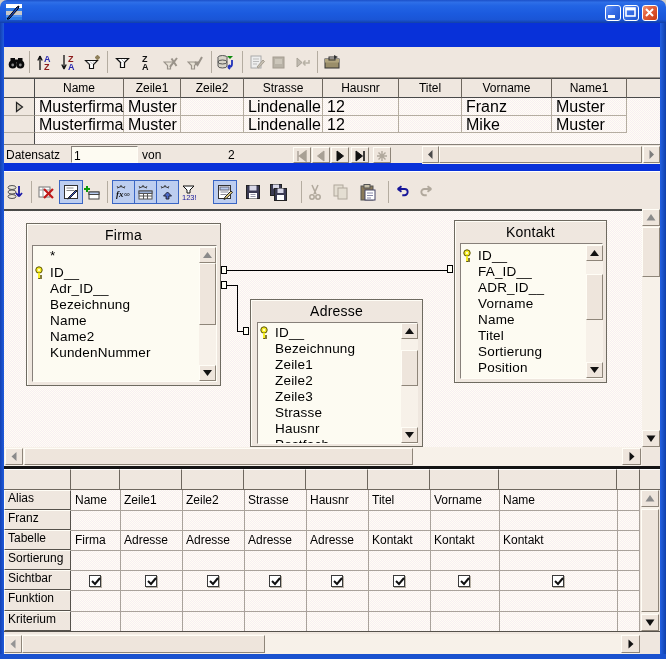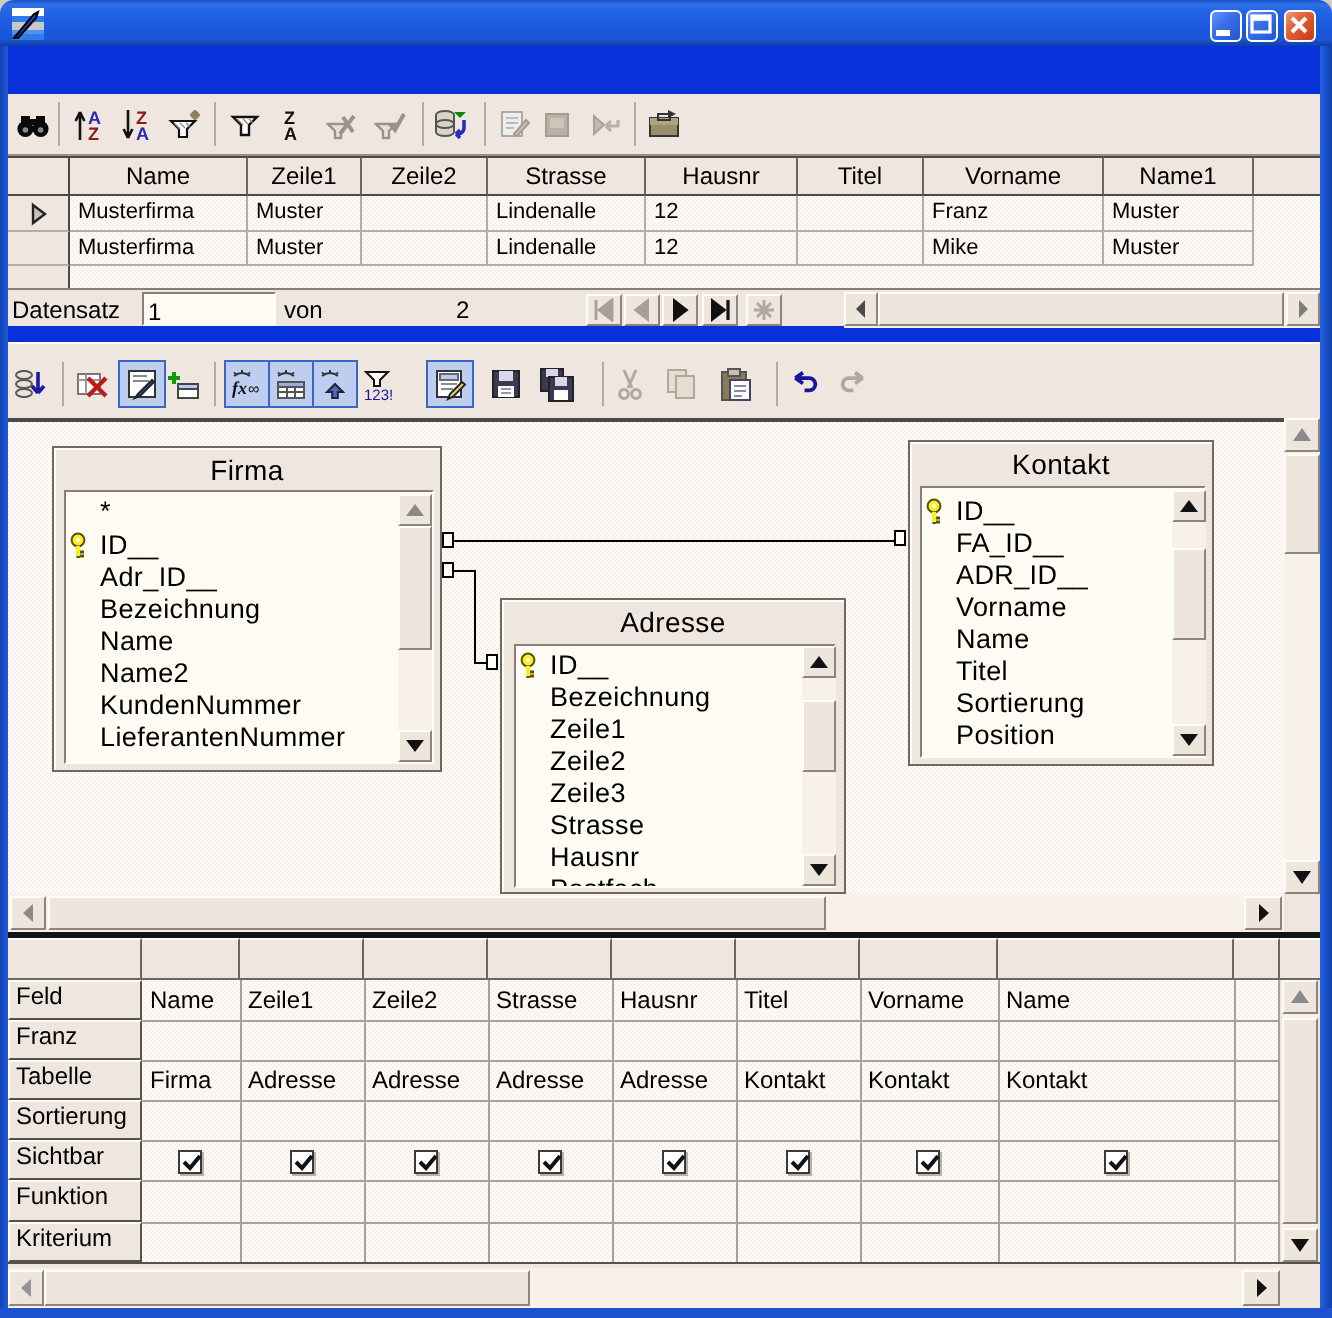--- a/index.html
+++ b/index.html
@@ -25,21 +25,21 @@
 .mi u{text-decoration:underline;text-underline-offset:1px;}
 
 #toolbar1{position:absolute;left:4px;top:47px;width:656px;height:31px;background:#EFE7DF;border-bottom:1px solid #9a9288;}
 #toolbar2{position:absolute;left:4px;top:171px;width:656px;height:38px;background:#EFE7DF;border-top:1px solid #fff;}
 .tsep{position:absolute;top:4px;width:1px;height:22px;background:#b4aca0;}
 .ticon{position:absolute;top:7px;width:17px;height:17px;}
 .pressed{position:absolute;border:1px solid #3a66c4;background:#bdcef0;}
 
 #datasheet{position:absolute;left:4px;top:78px;width:656px;height:74px;}
 .dhead{position:absolute;top:0;height:20px;background:#EFE7DF;border-top:1px solid #494949;border-bottom:1px solid #494949;border-right:1px solid #6e675e;color:#000;font-size:12px;text-align:center;line-height:19px;}
-.dcell{position:absolute;height:18px;font-size:11px;line-height:17px;padding-left:4px;color:#000;border-right:1px solid #b5ada1;border-bottom:1px solid #b5ada1;}
+.dcell{position:absolute;height:18px;font-size:16px;line-height:17px;padding-left:4px;color:#000;border-right:1px solid #b5ada1;border-bottom:1px solid #b5ada1;}
 .dsel{position:absolute;left:0;width:31px;background:#EFE7DF;border-right:1px solid #494949;border-bottom:1px solid #b5ada1;}
 
 #nav{position:absolute;left:4px;top:144px;width:656px;height:19px;background:#EFE7DF;border-top:1px solid #868078;}
 .nbtn{position:absolute;top:2px;width:18px;height:16px;border:1px solid;border-color:#FFFDF6 #8E8579 #8E8579 #FFFDF6;background:#EEE5DC;text-align:center;}
 
 #canvas{position:absolute;left:4px;top:210px;width:638px;height:237px;border-top:1px solid #4a4a48;}
 .tbox{position:absolute;border:1px solid #6e6a60;background:#EFE7DF;box-shadow:inset 1px 1px 0 #fffdf6;}
 .tbox .bt{position:absolute;left:0;top:3px;width:100%;text-align:center;font-size:14px;letter-spacing:0.2px;color:#000;}
 .tlist{position:absolute;border:1px solid;border-color:#87807a #fffdf6 #fffdf6 #87807a;background:#FDFBF2;overflow:hidden;}
 .trow{position:absolute;left:17px;font-size:13.5px;letter-spacing:0.2px;color:#000;height:16px;line-height:16px;white-space:nowrap;}
@@ -337,21 +337,20 @@
  <div class="tbox" style="left:22px;top:12px;width:195px;height:163px">
   <div class="bt">Firma</div>
   <div class="tlist" style="left:5px;top:21px;width:185px;height:137px">
    <div class="trow" style="top:2px">*</div>
    <div class="trow" style="top:19px">ID__</div>
    <div class="trow" style="top:35px">Adr_ID__</div>
    <div class="trow" style="top:51px">Bezeichnung</div>
    <div class="trow" style="top:67px">Name</div>
    <div class="trow" style="top:83px">Name2</div>
    <div class="trow" style="top:99px">KundenNummer</div>
-   <div class="trow" style="top:115px">LieferantenNummer</div>
    <svg class="abs" style="left:1px;top:20px" width="12" height="14">
             <g>
               <circle cx="5" cy="4" r="3.2" fill="#f8ef28" stroke="#5a5200"></circle>
               <circle cx="5" cy="4" r="1" fill="#fff"></circle>
               <path d="M5 7 V13 M5 10 h3 M5 12 h3" stroke="#5a5200" stroke-width="1.6"></path>
               <path d="M4 7 V12 h2 V7" fill="#f8ef28"></path>
             </g>
           </svg>
   </div>
   <div class="vsb" style="left:172px;top:23px;width:17px;height:134px">
@@ -450,21 +449,21 @@
  <div class="ghead" style="left:67px;width:49px"></div>
  <div class="ghead" style="left:116px;width:62px"></div>
  <div class="ghead" style="left:178px;width:62px"></div>
  <div class="ghead" style="left:240px;width:62px"></div>
  <div class="ghead" style="left:302px;width:62px"></div>
  <div class="ghead" style="left:364px;width:62px"></div>
  <div class="ghead" style="left:426px;width:69px"></div>
  <div class="ghead" style="left:495px;width:118px"></div>
  <div class="ghead" style="left:613px;width:23px"></div>
  <div class="ghead" style="left:636px;width:20px;border-right:none"></div>
- <div class="glabel" style="top:21px;height:20px">Feld</div>
+ <div class="glabel" style="top:21px;height:20px">Alias</div>
  <div class="glabel" style="top:41px;height:20px">Franz</div>
  <div class="glabel" style="top:61px;height:20px">Tabelle</div>
  <div class="glabel" style="top:81px;height:20px">Sortierung</div>
  <div class="glabel" style="top:101px;height:20px">Sichtbar</div>
  <div class="glabel" style="top:121px;height:21px">Funktion</div>
  <div class="glabel" style="top:142px;height:20px">Kriterium</div>
  <div class="abs ck" style="left:67px;top:21px;width:569px;height:141px"></div>
  <svg class="abs" style="left:67px;top:21px" width="569" height="142">
   <g stroke="#a9a29b">
           <path d="M49.5 0 V142 M111.5 0 V142 M173.5 0 V142 M235.5 0 V142 M297.5 0 V142 M359.5 0 V142 M428.5 0 V142 M546.5 0 V142 M568.5 0 V142"></path>

